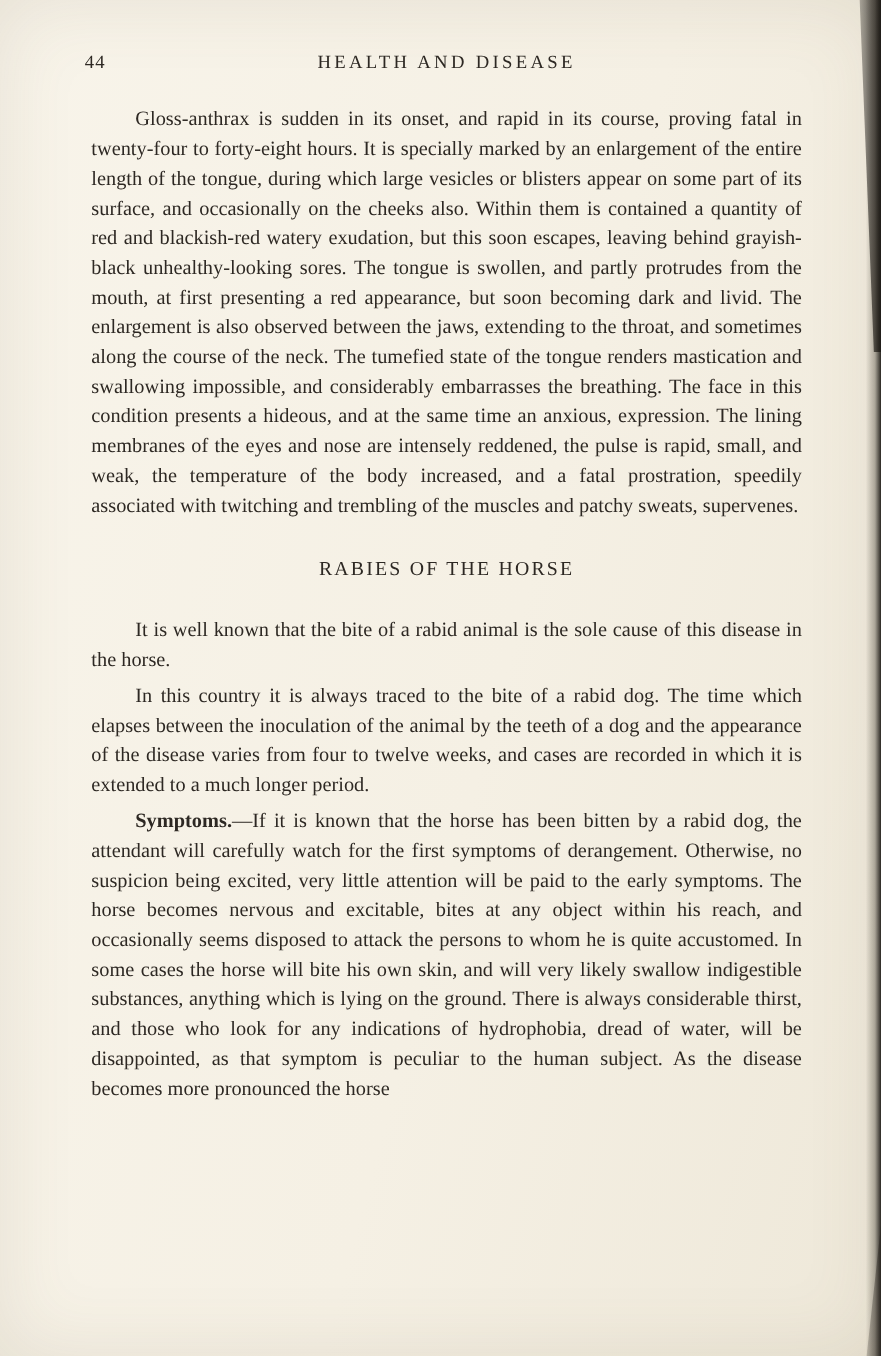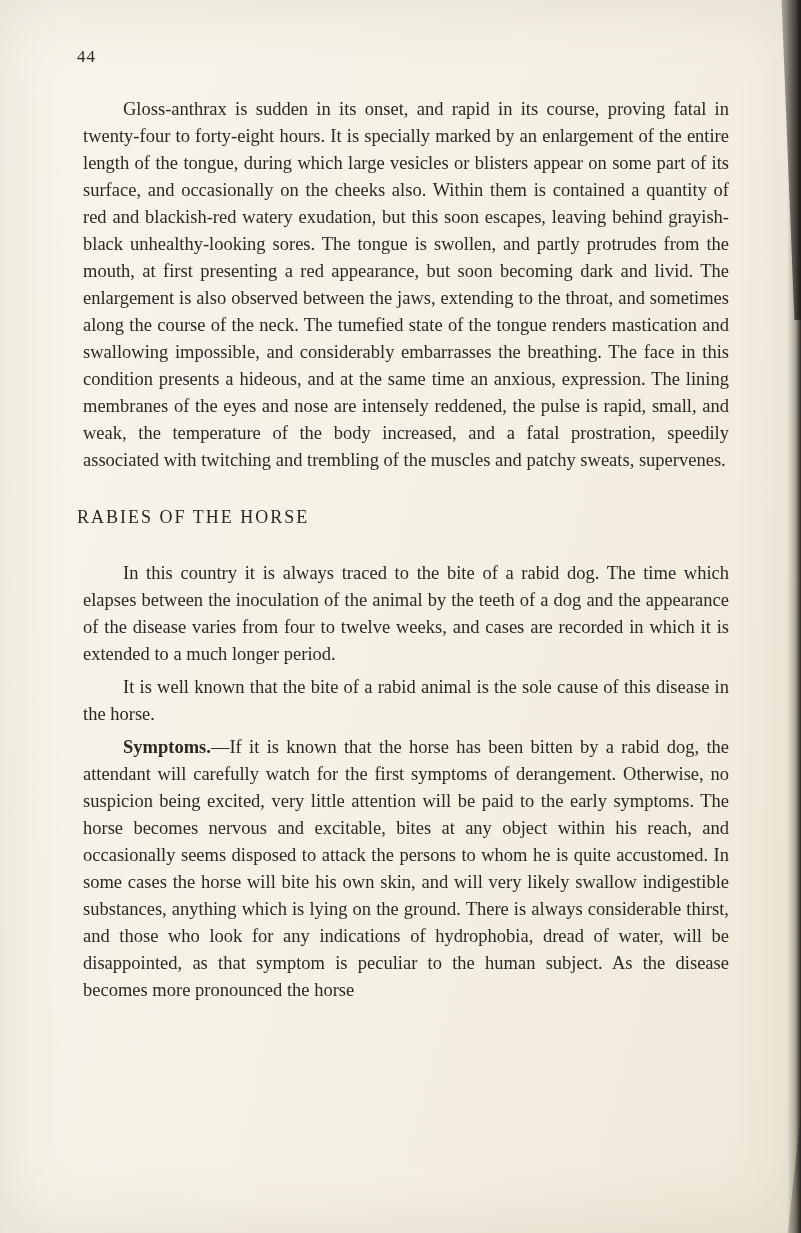--- a/index.html
+++ b/index.html
@@ -49,20 +49,21 @@
     font-size: 18.5px;
     line-height: 27px;
     text-align: justify;
   }
   .para {
     margin: 6px;
     text-indent: 40px;
   }
   .section-heading {
     margin: 30px 0 29px 0;
+    text-align: center;
     font-weight: 400;
     font-size: 18px;
     letter-spacing: 2px;
     text-indent: 0;
   }
   .lead { font-weight: 700; }
   .edge-right {
     position: absolute;
     top: 0; right: 0; bottom: 0;
     width: 14px;
@@ -86,31 +87,32 @@
     pointer-events: none;
   }
 </style>
 </head>
 <body>
 
 <div class="page">
 
   <header class="running-head">
     <span class="page-number">44</span>
+    <span class="running-title">HEALTH AND DISEASE</span>
   </header>
 
   <main class="text-block">
     <p class="para">Gloss-anthrax is sudden in its onset, and rapid in its course, proving fatal in twenty-four to forty-eight hours. It is specially marked by an enlargement of the entire length of the tongue, during which large vesicles or blisters appear on some part of its surface, and occasionally on the cheeks also. Within them is contained a quantity of red and blackish-red watery exudation, but this soon escapes, leaving behind grayish-black unhealthy-looking sores. The tongue is swollen, and partly protrudes from the mouth, at first presenting a red appearance, but soon becoming dark and livid. The enlargement is also observed between the jaws, extending to the throat, and sometimes along the course of the neck. The tumefied state of the tongue renders mastication and swallowing impossible, and considerably embarrasses the breathing. The face in this condition presents a hideous, and at the same time an anxious, expression. The lining membranes of the eyes and nose are intensely reddened, the pulse is rapid, small, and weak, the temperature of the body increased, and a fatal prostration, speedily associated with twitching and trembling of the muscles and patchy sweats, supervenes.</p>
 
 
     <h2 class="section-heading">RABIES OF THE HORSE</h2>
 
+    <p class="para">It is well known that the bite of a rabid animal is the sole cause of this disease in the horse.</p>
+
     <p class="para">In this country it is always traced to the bite of a rabid dog. The time which elapses between the inoculation of the animal by the teeth of a dog and the appearance of the disease varies from four to twelve weeks, and cases are recorded in which it is extended to a much longer period.</p>
-
-    <p class="para">It is well known that the bite of a rabid animal is the sole cause of this disease in the horse.</p>
 
     <p class="para"><span class="lead">Symptoms.</span><span>—If it is known that the horse has been bitten by a rabid dog, the attendant will carefully watch for the first symptoms of derangement. Otherwise, no suspicion being excited, very little attention will be paid to the early symptoms. The horse becomes nervous and excitable, bites at any object within his reach, and occasionally seems disposed to attack the persons to whom he is quite accustomed. In some cases the horse will bite his own skin, and will very likely swallow indigestible substances, anything which is lying on the ground. There is always considerable thirst, and those who look for any indications of hydrophobia, dread of water, will be disappointed, as that symptom is peculiar to the human subject. As the disease becomes more pronounced the horse</span></p>
   </main>
 
   <div class="corner-tr"></div>
   <div class="edge-right"></div>
   <div class="corner-br"></div>
 
 </div>
 

